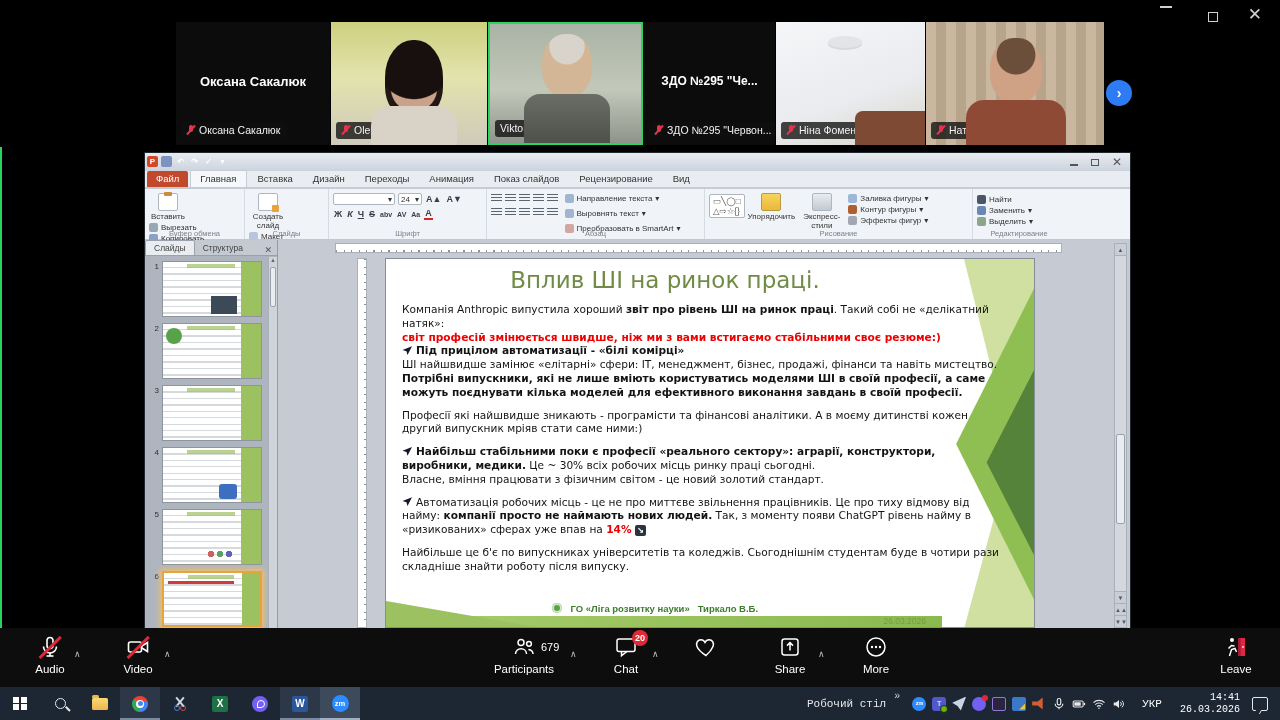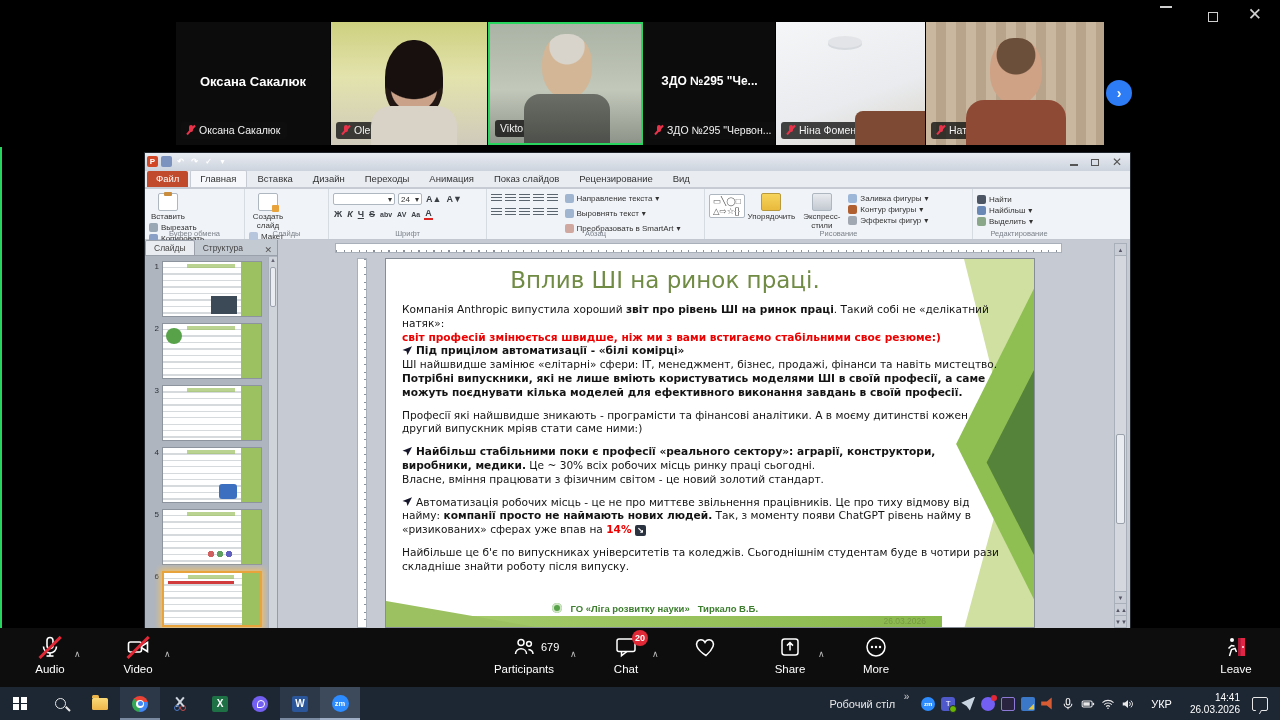--- a/index.html
+++ b/index.html
@@ -216,21 +216,21 @@
   .snip::before{transform:rotate(40deg);}
   .snip::after{transform:rotate(-40deg);}
   .snip i{position:absolute;bottom:0;width:4px;height:4px;border-radius:50%;border:1.5px solid #4a78c4;}
   .snip i:first-child{left:1px;}
   .snip i:last-child{right:1px;border-color:#c44a4a;}
   .excel{width:16px;height:16px;background:#1e7145;border-radius:2px;color:#fff;font-size:10px;font-weight:bold;text-align:center;line-height:16px;}
   .viber{width:16px;height:16px;background:#7360f2;border-radius:50%;position:relative;}
   .viber::after{content:"";position:absolute;left:5px;top:4px;width:6px;height:6px;border:1.6px solid #fff;border-radius:50% 50% 50% 0;}
   .wordi{width:16px;height:16px;background:#2b579a;border-radius:2px;color:#fff;font-size:10px;font-weight:bold;text-align:center;line-height:16px;}
   .zoomi{width:17px;height:17px;background:#2d8cff;border-radius:50%;color:#fff;font-size:7.5px;font-weight:bold;text-align:center;line-height:17px;}
-  #tb-right{margin-left:auto;display:flex;align-items:center;gap:0;height:33px;}
+  #tb-right{margin-left:auto;display:flex;align-items:center;gap:0;height:33px;font-family:Liberation Mono, monospace;}
   .desk-label{color:#e8e8e8;font-size:11px;margin-right:4px;position:relative;padding-right:14px;}
   .desk-label .chev{position:absolute;right:0;top:-7px;font-size:10px;color:#cfcfcf;}
   .tray{display:flex;align-items:center;gap:6px;margin:0 8px;}
   .tri{width:14px;height:14px;position:relative;flex:0 0 auto;}
   .tri-zm{background:#2d8cff;border-radius:50%;color:#fff;font-size:6px;font-weight:bold;text-align:center;line-height:14px;}
   .tri-teams{background:#5059c9;border-radius:3px;color:#fff;font-size:8px;text-align:center;line-height:14px;}
   .tri-teams::after{content:"";position:absolute;right:-2px;bottom:-2px;width:6px;height:6px;border-radius:50%;background:#6bb700;border:1px solid #1d2633;}
   .tri-tg{background:#c8d4e0;clip-path:polygon(0 45%,100% 0,62% 100%,38% 68%);}
   .tri-vb{background:#7360f2;border-radius:50%;}
   .tri-vb::after{content:"";position:absolute;right:-2px;top:-2px;width:6px;height:6px;border-radius:50%;background:#e02836;}
@@ -470,21 +470,21 @@
       </div>
 
       <div class="rgroup" style="width:92px;border-right:none;" data-interactable="false">
         <span class="rcol" style="margin-top:3px;">
           <span class="rrow" data-interactable="true">
               <span class="chip c-find" data-interactable="false"></span>
               <span data-interactable="false">Найти</span>
             </span>
           <span class="rrow" data-interactable="true">
               <span class="chip c-repl" data-interactable="false"></span>
-              <span data-interactable="false">Найбільш</span>
+              <span data-interactable="false">Заменить</span>
               <span>▾</span>
             </span>
           <span class="rrow" data-interactable="true">
               <span class="chip c-sel" data-interactable="false"></span>
               <span data-interactable="false">Выделить</span>
               <span>▾</span>
             </span>
         </span>
         <span class="rglabel" data-interactable="false">Редактирование</span>
       </div>

